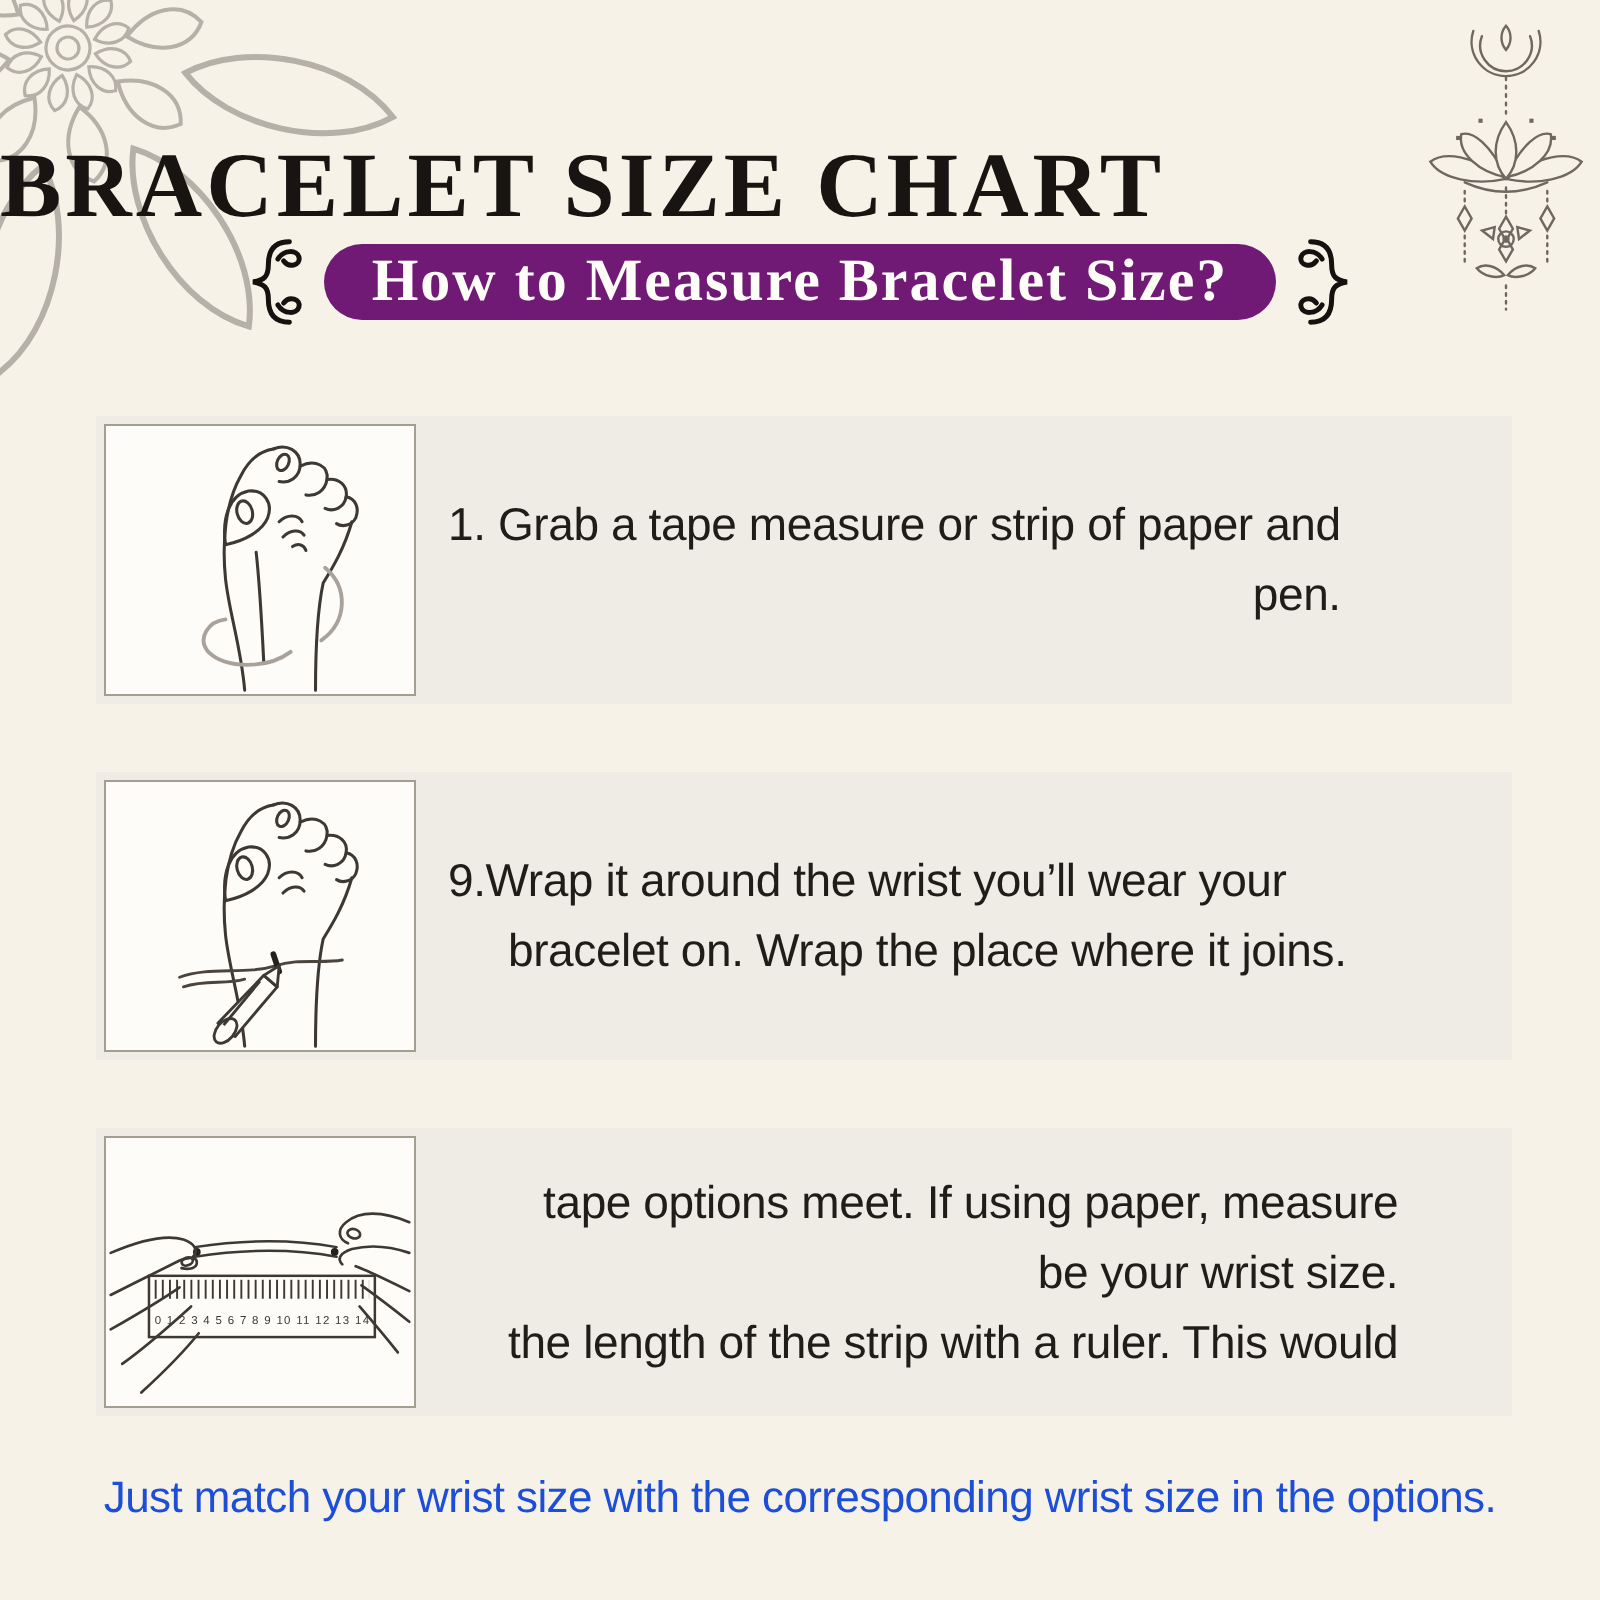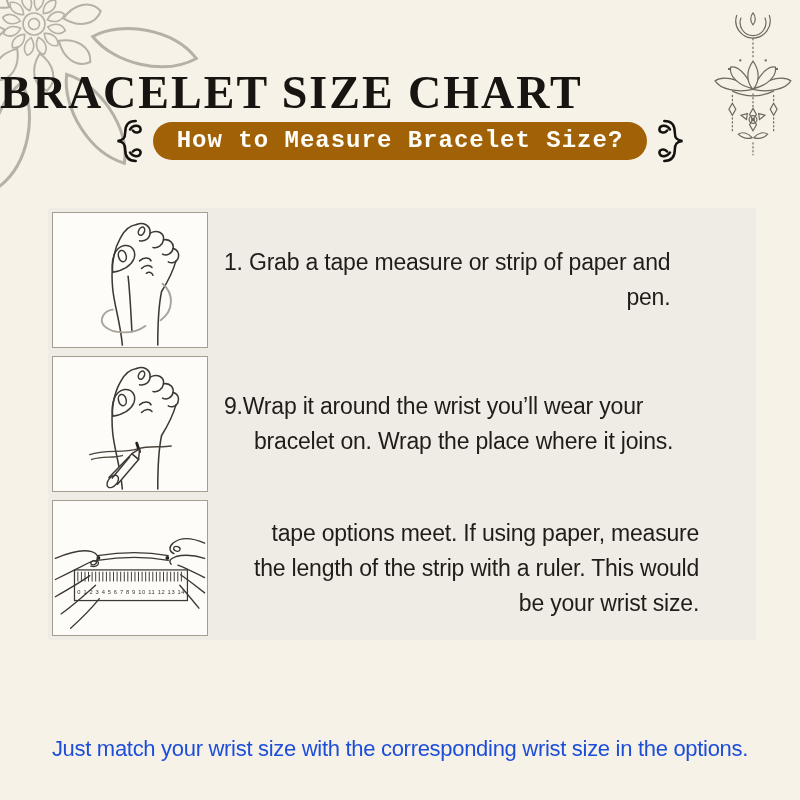--- a/index.html
+++ b/index.html
@@ -15,36 +15,36 @@
     text-align:left;
     font-family:"Liberation Serif", serif;
     font-weight:bold; font-size:46px; letter-spacing:2px;
     color:#171411;
   }
   .badge-row {
     position:absolute; top:120px; left:0; width:100%; height:42px;
     display:flex; justify-content:center; align-items:center; gap:9px;
   }
   .badge {
-    background:#a16207; color:#fffdf8;
-    font-family:Liberation Mono, monospace; font-weight:bold;
-    font-size:24px; letter-spacing:1px;
+    background:#701a75; color:#fffdf8;
+    font-family:Liberation Serif, serif; font-weight:bold;
+    font-size:30px; letter-spacing:1px;
     height:38px; line-height:38px; padding:0 24px; border-radius:19px;
   }
   .flourish { width:30px; height:44px; }
   .flourish.right { transform:scaleX(-1); }
 
   
   .mandala { position:absolute; left:-156px; top:-166px; width:380px; height:380px; }
   .lotus   { position:absolute; right:4px; top:0; width:86px; height:172px; }
 
   
   .steps {
     position:absolute; top:208px; left:48px; width:708px;
-    display:flex; flex-direction:column; 
+    display:flex; flex-direction:column; gap:34px;
   }
   .step-row {
     background:#eeece5; height:144px; box-sizing:border-box;
     display:flex; align-items:center; padding:4px;
   }
   .card {
     flex:none; width:156px; height:136px; box-sizing:border-box;
     background:#fdfcf8; border:1px solid #a39d92;
   }
   .card svg { width:100%; height:100%; display:block; }
@@ -273,22 +273,22 @@
             <ellipse cx="127" cy="50" rx="3.4" ry="2.4" transform="rotate(15 127 50)"></ellipse>
             <path d="M156,60 C144,56 134,56 126,58 C120,60 118,63 121,66"></path>
             <path d="M156,80 C144,74 136,70 128,67"></path>
             <path d="M156,96 C146,88 138,82 131,77"></path>
             <path d="M150,112 C142,102 136,95 130,88"></path>
           </g>
         </svg>
       </div>
       <div class="step-text">
         <div class="step-line cont">tape options meet. If using paper, measure</div>
+        <div class="step-line cont">be your wrist size.</div>
         <div class="step-line cont">the length of the strip with a ruler. This would</div>
-        <div class="step-line cont">be your wrist size.</div>
       </div>
     </section>
 
   </div>
 
   <p class="footer-note">Just match your wrist size with the corresponding wrist size in the options.</p>
 
 </div>
 
 </body></html>

